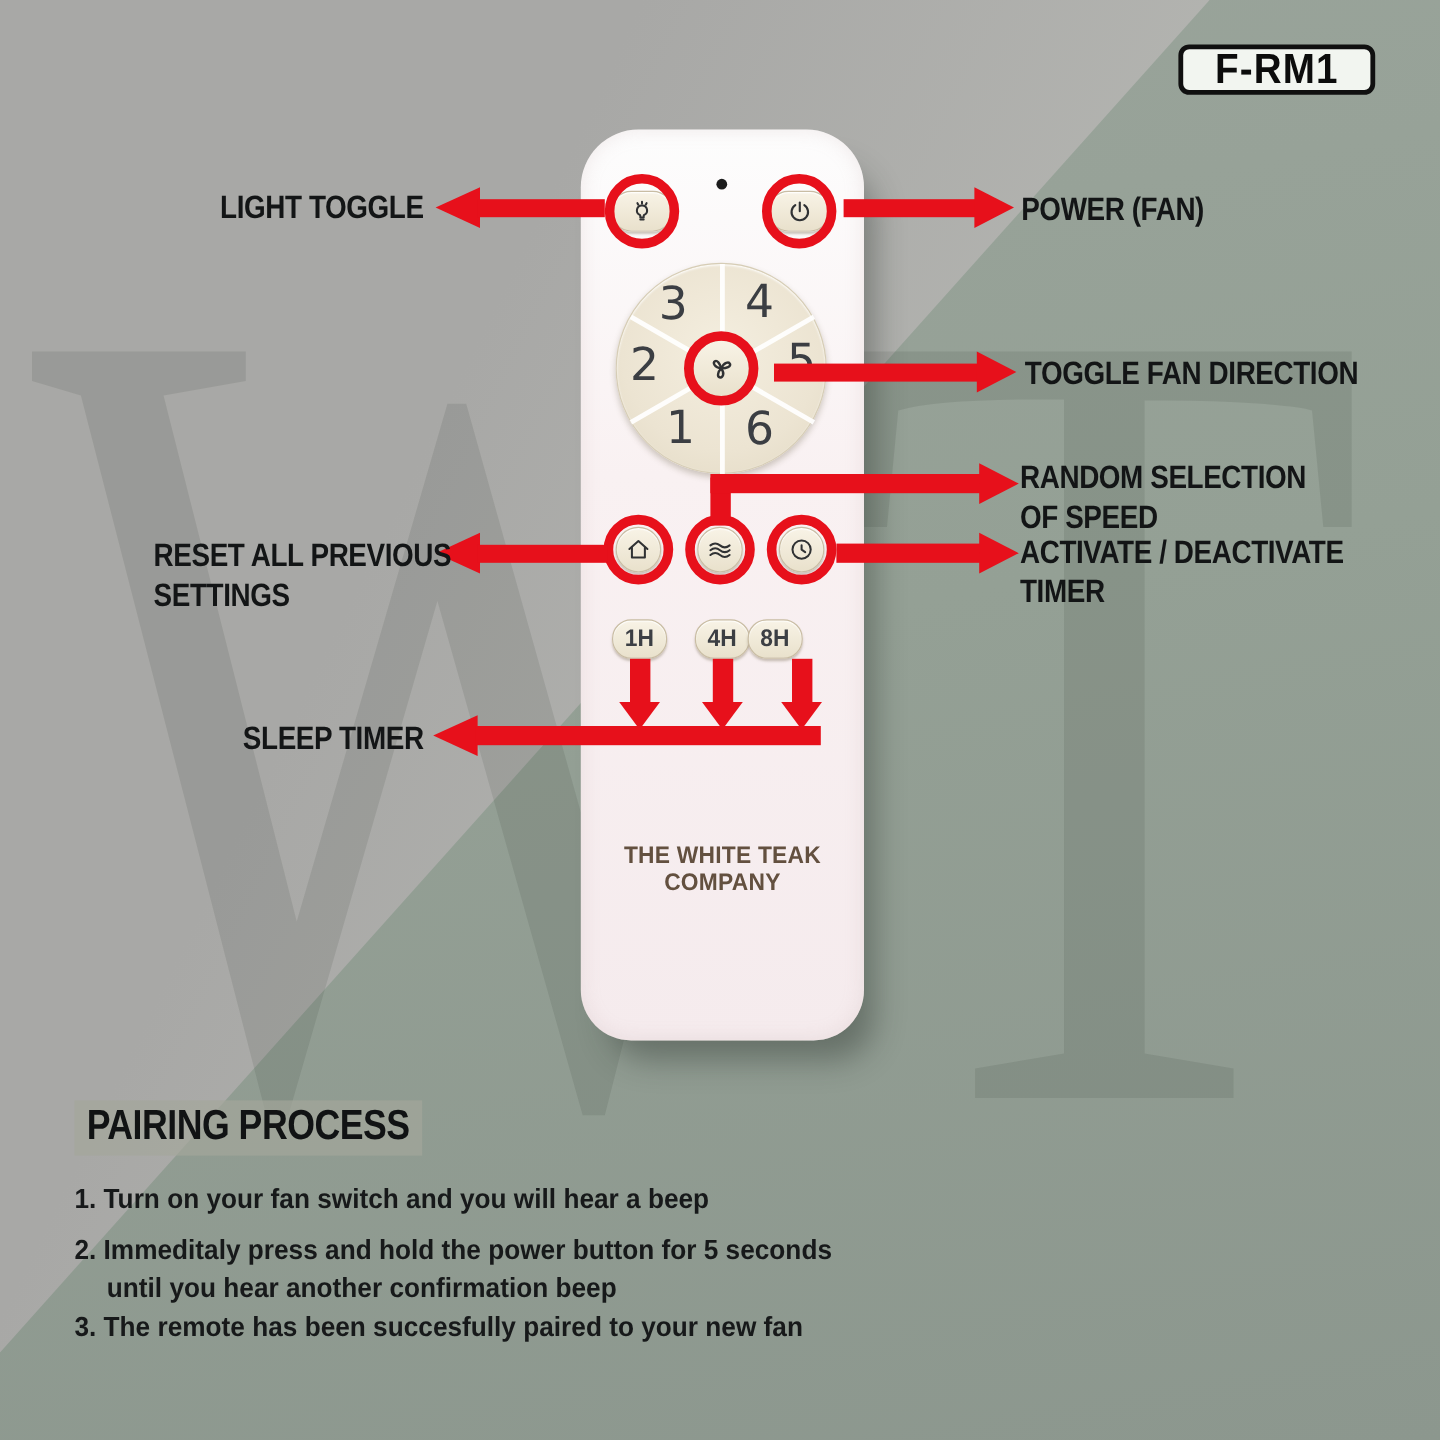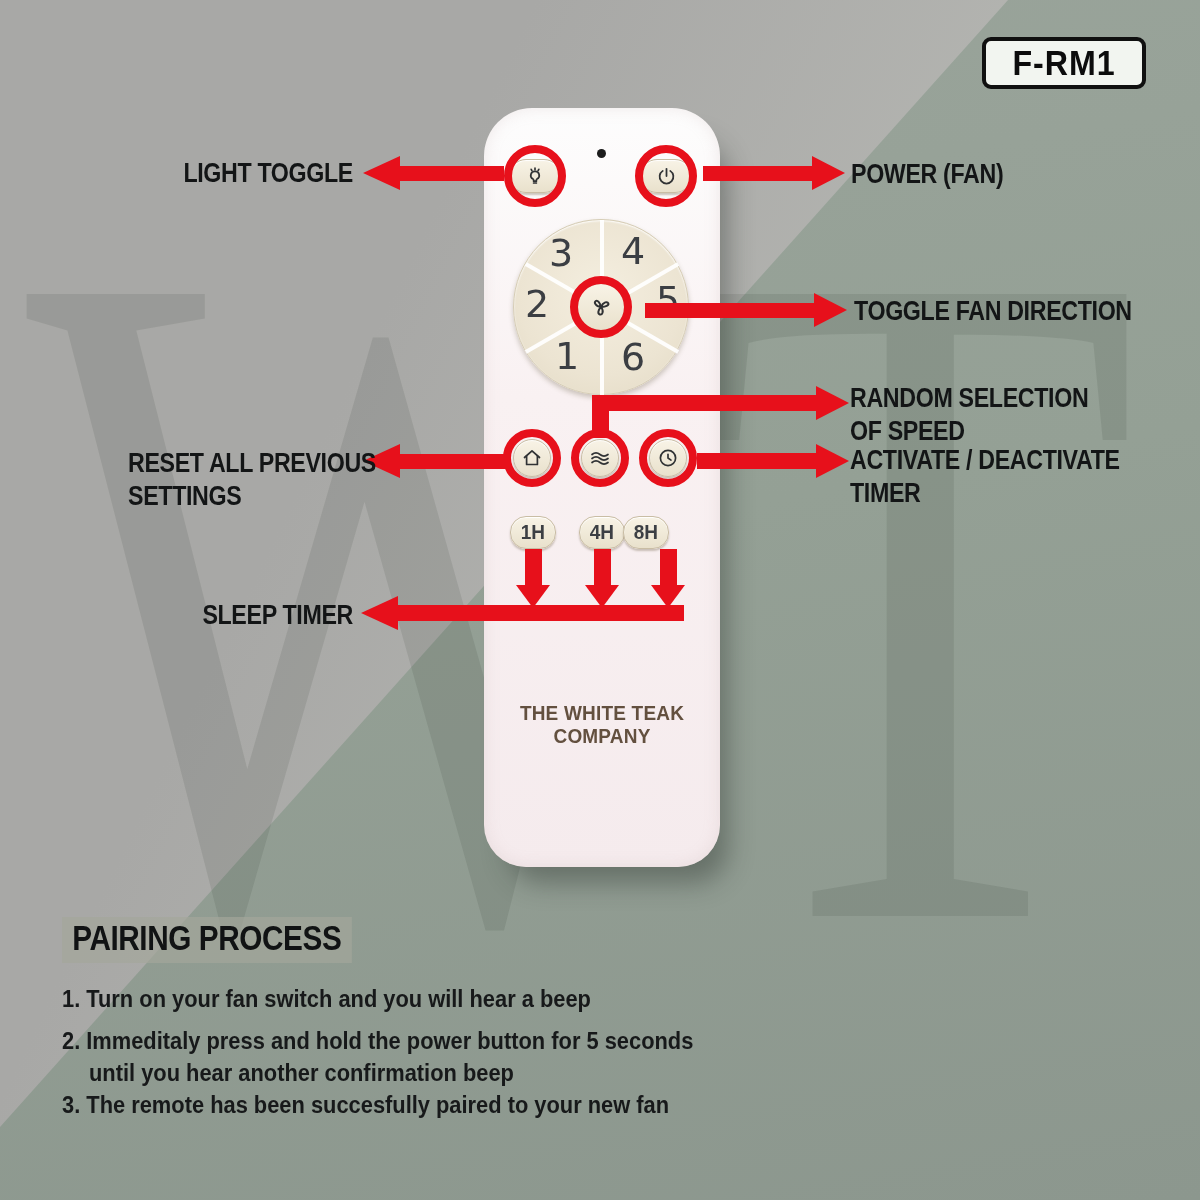--- a/index.html
+++ b/index.html
@@ -11,21 +11,21 @@
   .bg-sage { position:absolute; inset:0;
     background:linear-gradient(170deg,#9aa49b 0%, #94a095 45%, #8c978e 100%); }
   .bg-gray { position:absolute; inset:0;
     clip-path:polygon(0 0, 1008px 0, 0 1127px);
     background:linear-gradient(116deg,#a8a8a6 30%, #b4b5b1 62%, #c7cac3 92%); }
   .watermark { position:absolute; left:26px; top:120px; font-family:"Liberation Serif", serif;
     font-size:950px; line-height:1; letter-spacing:6px; color:rgba(30,42,33,0.10);
     transform:scaleX(0.75); transform-origin:0 0; user-select:none; }
 
   
-  .badge { position:absolute; left:982px; top:37px; width:164px; height:52px;
+  .badge { position:absolute; left:982px; top:37px; width:164px; height:42px;
     background:#f2f5f0; border:4px solid #101010; border-radius:9px;
     display:flex; align-items:center; justify-content:center;
     font-weight:700; font-size:35px; color:#0c0c0c; letter-spacing:1px; }
   .badge span{ transform:scaleX(.92); }
 
   
   .remote { position:absolute; left:484px; top:108px; width:236px; height:759px;
     border-radius:48px 48px 42px 42px;
     background:linear-gradient(180deg,#fdfdfd 0%, #f9f1f2 38%, #f5ebed 100%);
     box-shadow:16px 24px 26px -8px rgba(35,42,36,.38), inset 0 0 16px rgba(190,165,165,.22); }

